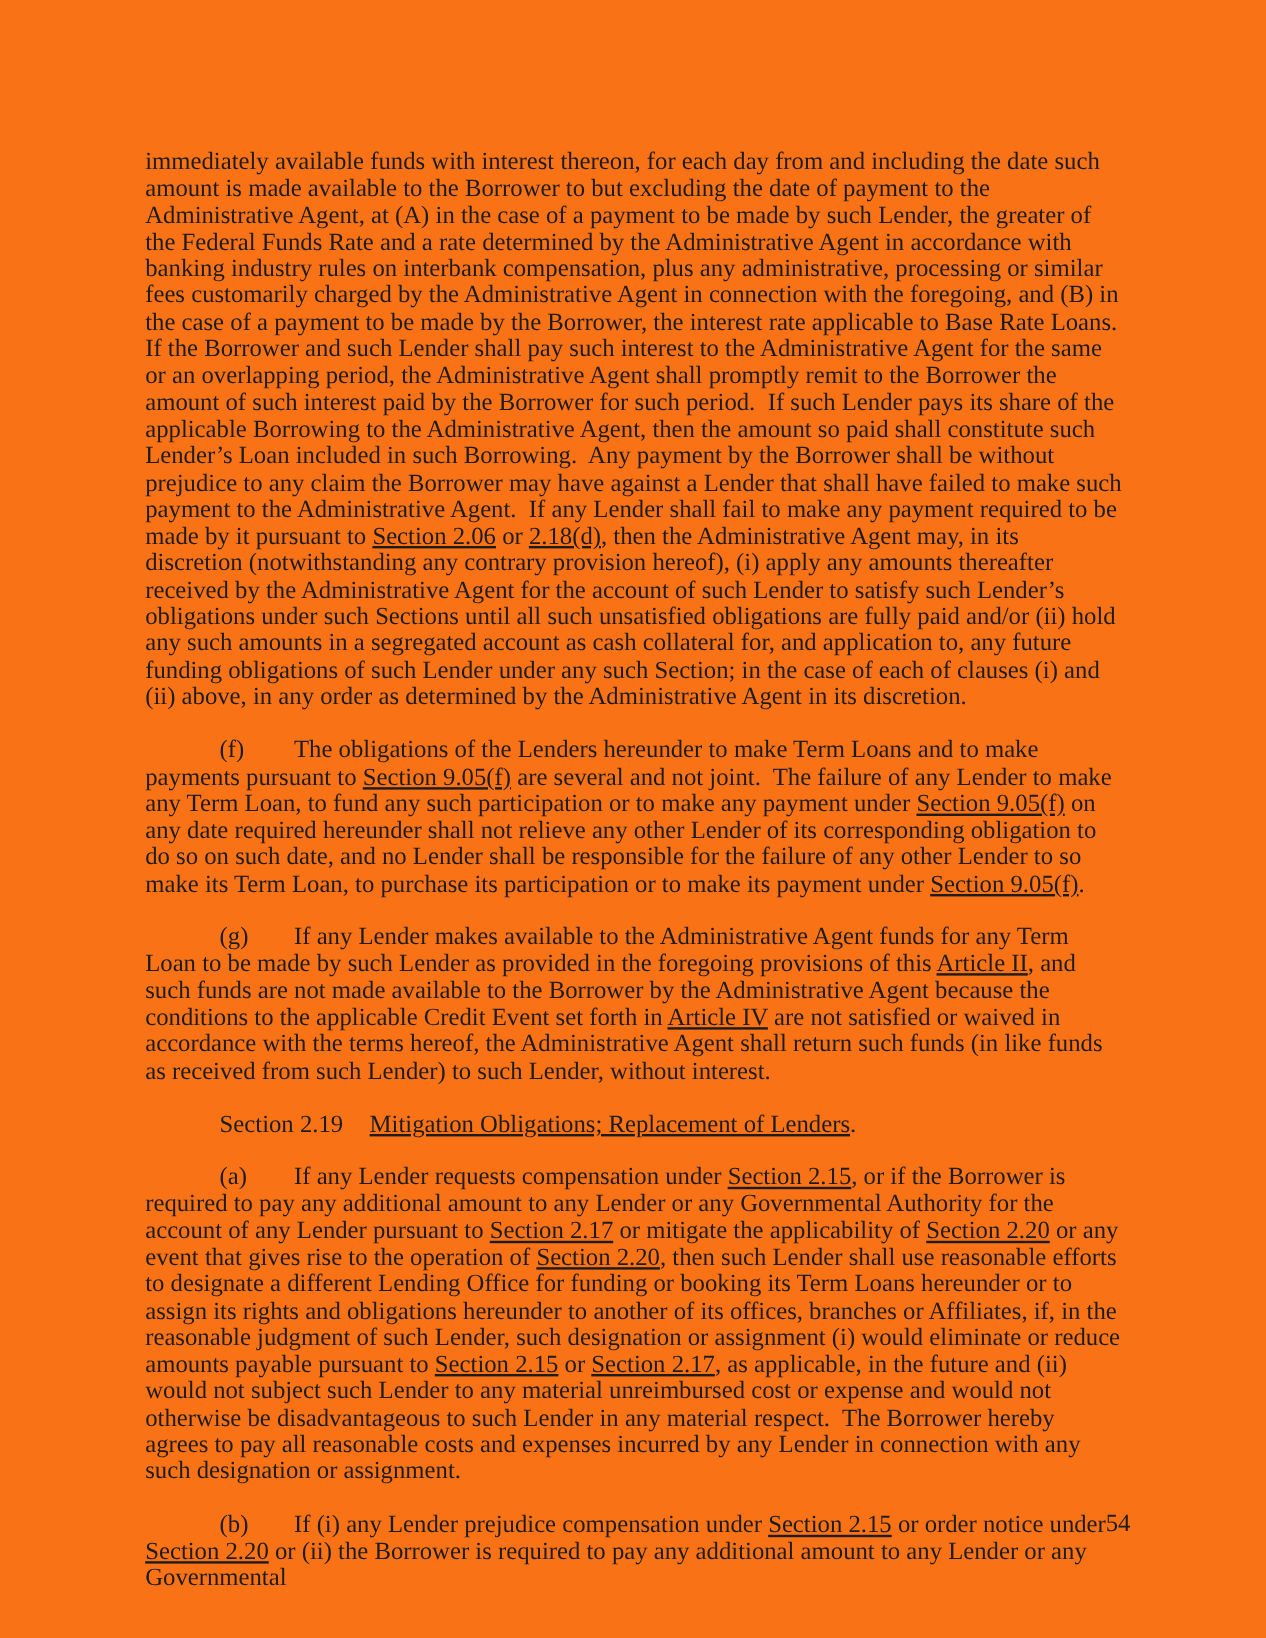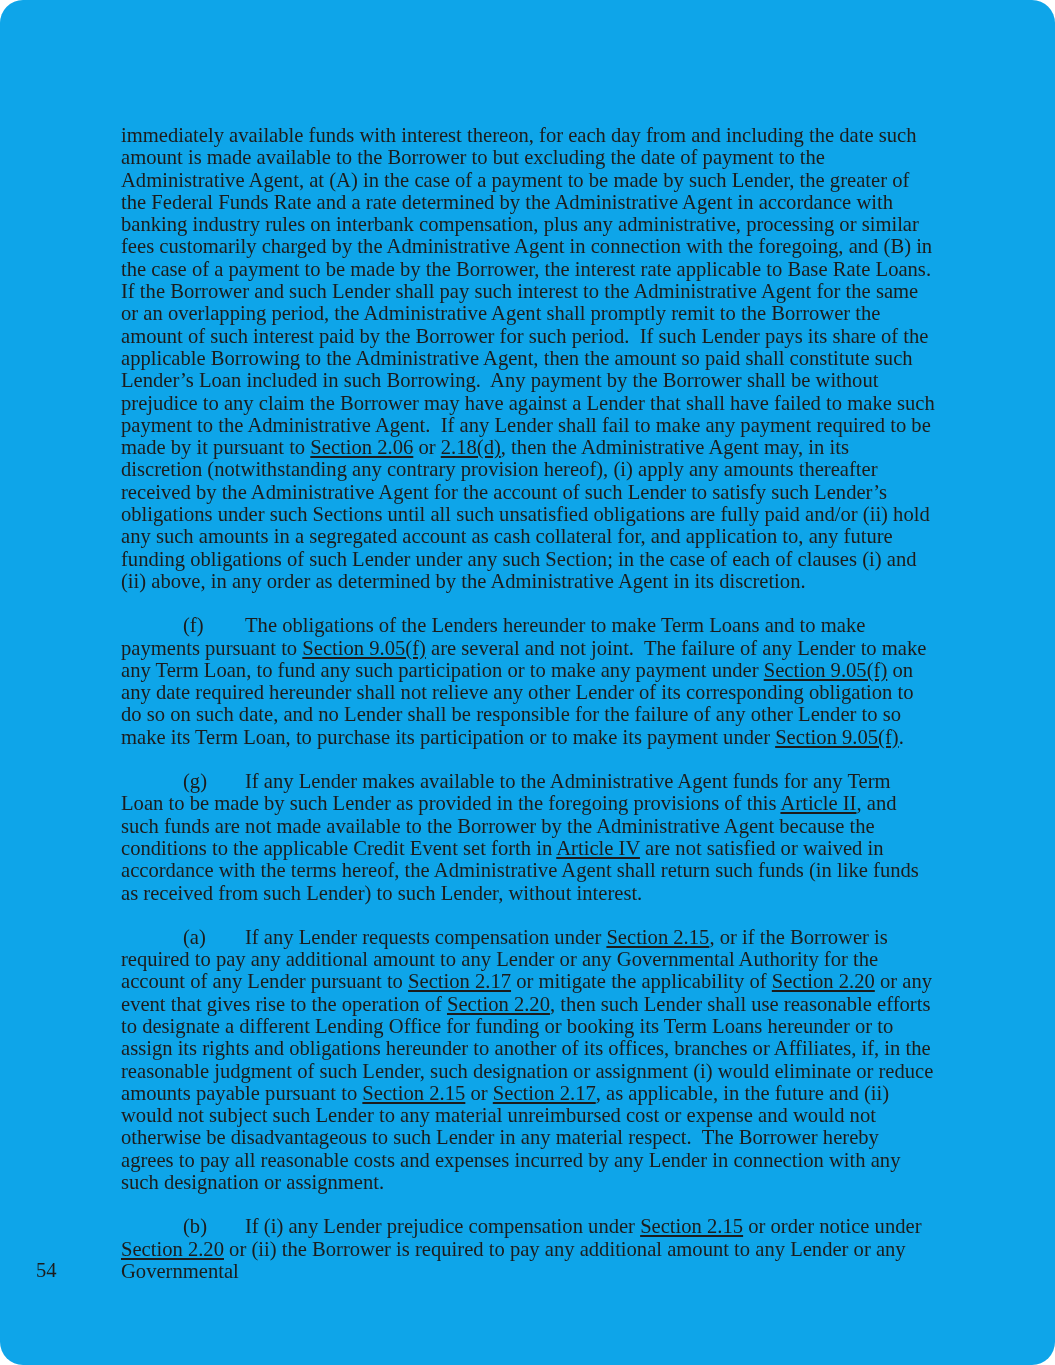--- a/index.html
+++ b/index.html
@@ -4,25 +4,24 @@
 <style>
   html, body {
     margin: 0;
     padding: 0;
     background: #ffffff;
   }
   .page {
     position: relative;
     width: 1055px;
     height: 1365px;
-    background: #0ea5e9;
+    background: #f97316;
     overflow: hidden;
     font-family: "Liberation Serif", "DejaVu Serif", serif;
     color: #1c1c1c;
-    border-radius: 23px;
   }
   .doc-body {
     position: absolute;
     top: 124px;
     left: 121px;
     width: 814px;
     font-size: 20.6px;
     line-height: 22.3px;
     text-align: left;
   }
@@ -44,32 +43,32 @@
   }
   .u {
     text-decoration: underline;
     text-underline-offset: 2px;
   }
   .page-number {
     position: absolute;
     top: 1259px;
     left: 0;
     width: 942px;
-    text-align: left;
+    text-align: right;
     font-size: 20.6px;
     line-height: 22.3px;
     color: #1c1c1c;
-    margin-left: 36px;
   }
 </style>
 </head>
 <body>
 
 <div class="page">
   <main class="doc-body" id="doc-body">
       <p class="para flush"><span class="run">immediately available funds with interest thereon, for each day from and including the date such amount is made available to the Borrower to but excluding the date of payment to the Administrative Agent, at (A) in the case of a payment to be made by such Lender, the greater of the Federal Funds Rate and a rate determined by the Administrative Agent in accordance with banking industry rules on interbank compensation, plus any administrative, processing or similar fees customarily charged by the Administrative Agent in connection with the foregoing, and (B) in the case of a payment to be made by the Borrower, the interest rate applicable to Base Rate Loans.  If the Borrower and such Lender shall pay such interest to the Administrative Agent for the same or an overlapping period, the Administrative Agent shall promptly remit to the Borrower the amount of such interest paid by the Borrower for such period.  If such Lender pays its share of the applicable Borrowing to the Administrative Agent, then the amount so paid shall constitute such Lender’s Loan included in such Borrowing.  Any payment by the Borrower shall be without prejudice to any claim the Borrower may have against a Lender that shall have failed to make such payment to the Administrative Agent.  If any Lender shall fail to make any payment required to be made by it pursuant to </span><span class="run u">Section 2.06</span><span class="run"> or </span><span class="run u">2.18(d)</span><span class="run">, then the Administrative Agent may, in its discretion (notwithstanding any contrary provision hereof), (i) apply any amounts thereafter received by the Administrative Agent for the account of such Lender to satisfy such Lender’s obligations under such Sections until all such unsatisfied obligations are fully paid and/or (ii) hold any such amounts in a segregated account as cash collateral for, and application to, any future funding obligations of such Lender under any such Section; in the case of each of clauses (i) and (ii) above, in any order as determined by the Administrative Agent in its discretion.</span></p>
       <p class="para"><span class="label">(f)</span><span class="run">The obligations of the Lenders hereunder to make Term Loans and to make payments pursuant to </span><span class="run u">Section 9.05(f)</span><span class="run"> are several and not joint.  The failure of any Lender to make any Term Loan, to fund any such participation or to make any payment under </span><span class="run u">Section 9.05(f)</span><span class="run"> on any date required hereunder shall not relieve any other Lender of its corresponding obligation to do so on such date, and no Lender shall be responsible for the failure of any other Lender to so make its Term Loan, to purchase its participation or to make its payment under </span><span class="run u">Section 9.05(f)</span><span class="run">.</span></p>
       <p class="para"><span class="label">(g)</span><span class="run">If any Lender makes available to the Administrative Agent funds for any Term Loan to be made by such Lender as provided in the foregoing provisions of this </span><span class="run u">Article II</span><span class="run">, and such funds are not made available to the Borrower by the Administrative Agent because the conditions to the applicable Credit Event set forth in </span><span class="run u">Article IV</span><span class="run"> are not satisfied or waived in accordance with the terms hereof, the Administrative Agent shall return such funds (in like funds as received from such Lender) to such Lender, without interest.</span></p>
+      <p class="para"><span class="label heading-label">Section 2.19</span><span class="run u">Mitigation Obligations; Replacement of Lenders</span><span class="run">.</span></p>
       <p class="para"><span class="label">(a)</span><span class="run">If any Lender requests compensation under </span><span class="run u">Section 2.15</span><span class="run">, or if the Borrower is required to pay any additional amount to any Lender or any Governmental Authority for the account of any Lender pursuant to </span><span class="run u">Section 2.17</span><span class="run"> or mitigate the applicability of </span><span class="run u">Section 2.20</span><span class="run"> or any event that gives rise to the operation of </span><span class="run u">Section 2.20</span><span class="run">, then such Lender shall use reasonable efforts to designate a different Lending Office for funding or booking its Term Loans hereunder or to assign its rights and obligations hereunder to another of its offices, branches or Affiliates, if, in the reasonable judgment of such Lender, such designation or assignment (i) would eliminate or reduce amounts payable pursuant to </span><span class="run u">Section 2.15</span><span class="run"> or </span><span class="run u">Section 2.17</span><span class="run">, as applicable, in the future and (ii) would not subject such Lender to any material unreimbursed cost or expense and would not otherwise be disadvantageous to such Lender in any material respect.  The Borrower hereby agrees to pay all reasonable costs and expenses incurred by any Lender in connection with any such designation or assignment.</span></p>
       <p class="para"><span class="label">(b)</span><span class="run">If (i) any Lender prejudice compensation under </span><span class="run u">Section 2.15</span><span class="run"> or order notice under </span><span class="run u">Section 2.20</span><span class="run"> or (ii) the Borrower is required to pay any additional amount to any Lender or any Governmental</span></p>
     </main>
   <footer class="page-number">54</footer>
 </div>
 
 </body></html>

